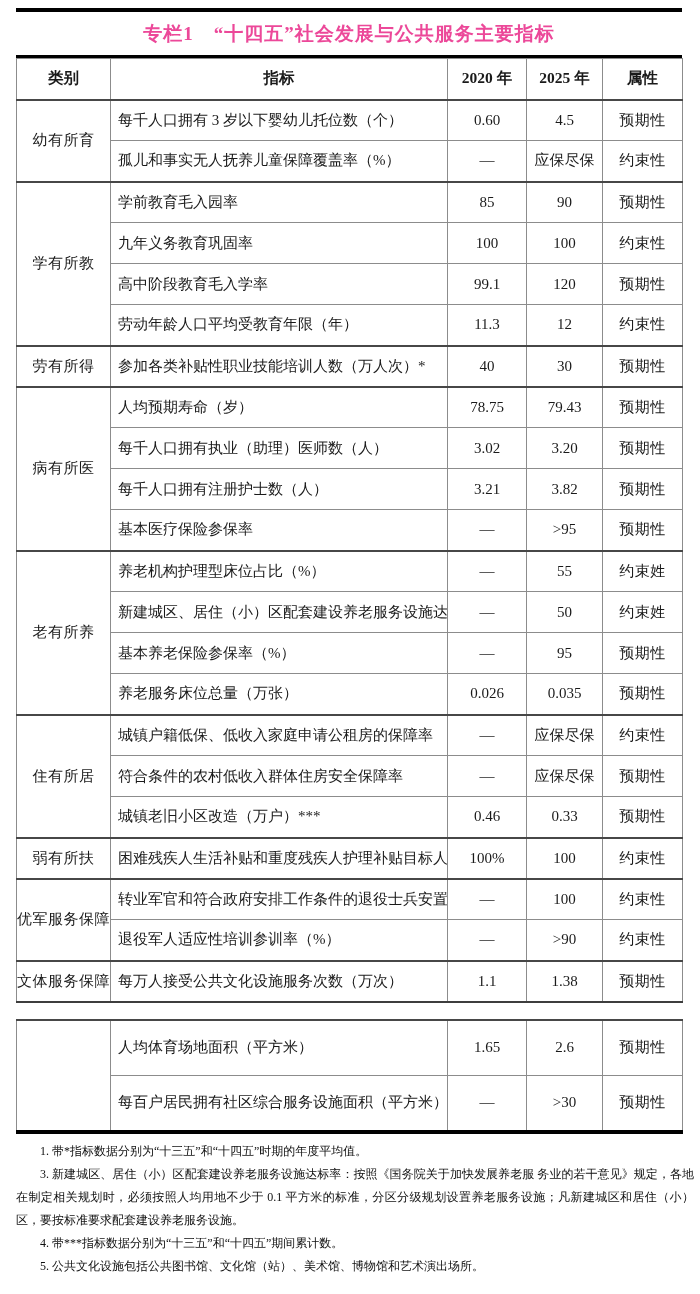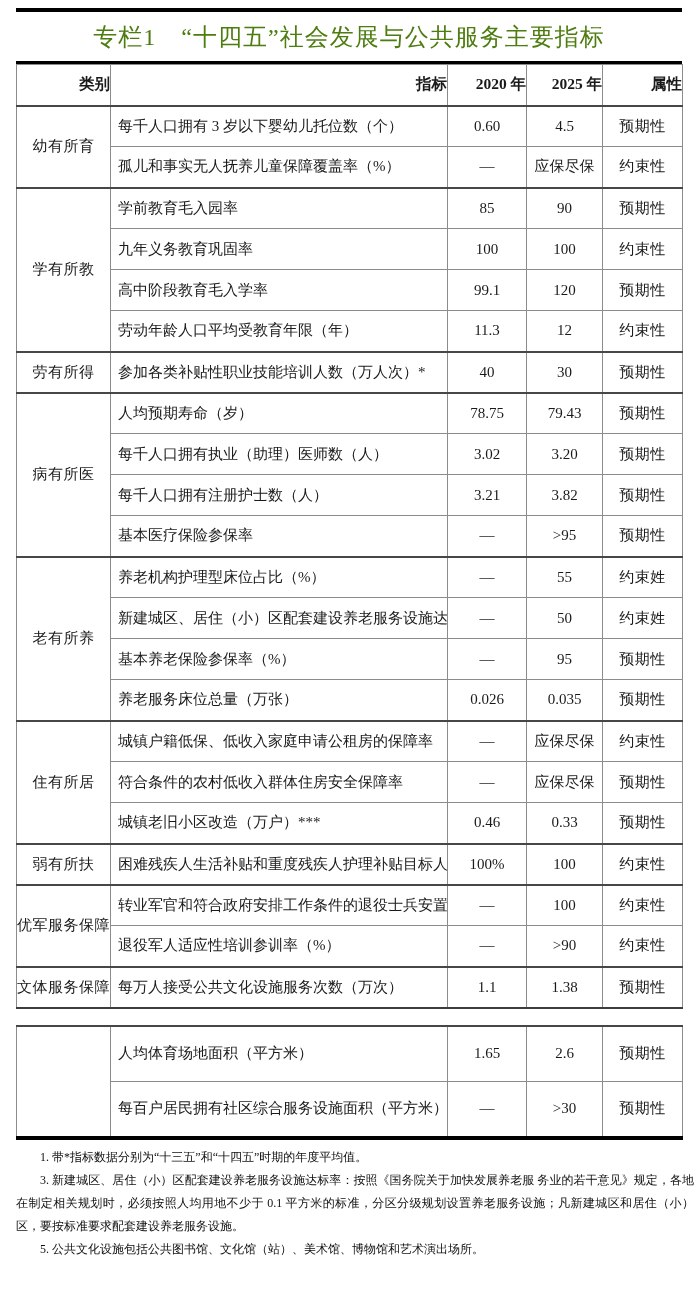--- a/index.html
+++ b/index.html
@@ -17,24 +17,24 @@
   }
   
   .title-band {
     width: 666px;
     border-top: 4px solid #000000;
     border-bottom: 3px solid #000000;
     text-align: center;
     padding: 9px 0 8px 0;
   }
   .title-band h1 {
-    font-size: 24px;
-    font-weight: normal;
+    font-size: 19px;
+    font-weight: bold;
     letter-spacing: 1px;
-    color: #4d7c0f;
+    color: #ec4899;
   }
   
   table.spec {
     width: 666px;
     border-collapse: collapse;
     table-layout: fixed;
   }
   table.spec.main { border-bottom: 2px solid #3d3d3d; }
   table.spec.secondary {
     border-top: 2px solid #3d3d3d;
@@ -49,21 +49,21 @@
   table.spec th, table.spec td {
     border: 1px solid #8c8c8c;
     vertical-align: middle;
     font-size: 15px;
     color: #1a1a1a;
     background: #ffffff;
   }
   table.spec th {
     height: 41px;
     font-weight: bold;
-    text-align: right;
+    text-align: center;
     font-size: 15.5px;
   }
   table.spec td { height: 41px; }
   table.spec.secondary td { height: 56px; }
   td.cat {
     text-align: center;
     letter-spacing: 0.5px;
     border-left: 1px solid #5a5a5a;
   }
   td.ind {
@@ -283,16 +283,17 @@
           <td class="num">—</td>
           <td class="num">&gt;30</td>
           <td class="attr last">预期性</td>
         </tr>
       </tbody>
   </table>
 
   <div class="footnotes">
       <p>1. 带*指标数据分别为“十三五”和“十四五”时期的年度平均值。</p>
       <p>3. 新建城区、居住（小）区配套建设养老服务设施达标率：按照《国务院关于加快发展养老服 务业的若干意见》规定，各地在制定相关规划时，必须按照人均用地不少于 0.1 平方米的标准，分区分级规划设置养老服务设施；凡新建城区和居住（小）区，要按标准要求配套建设养老服务设施。</p>
+      <p>4. 带***指标数据分别为“十三五”和“十四五”期间累计数。</p>
       <p>5. 公共文化设施包括公共图书馆、文化馆（站）、美术馆、博物馆和艺术演出场所。</p>
     </div>
 
 </div>
 
 </body></html>

